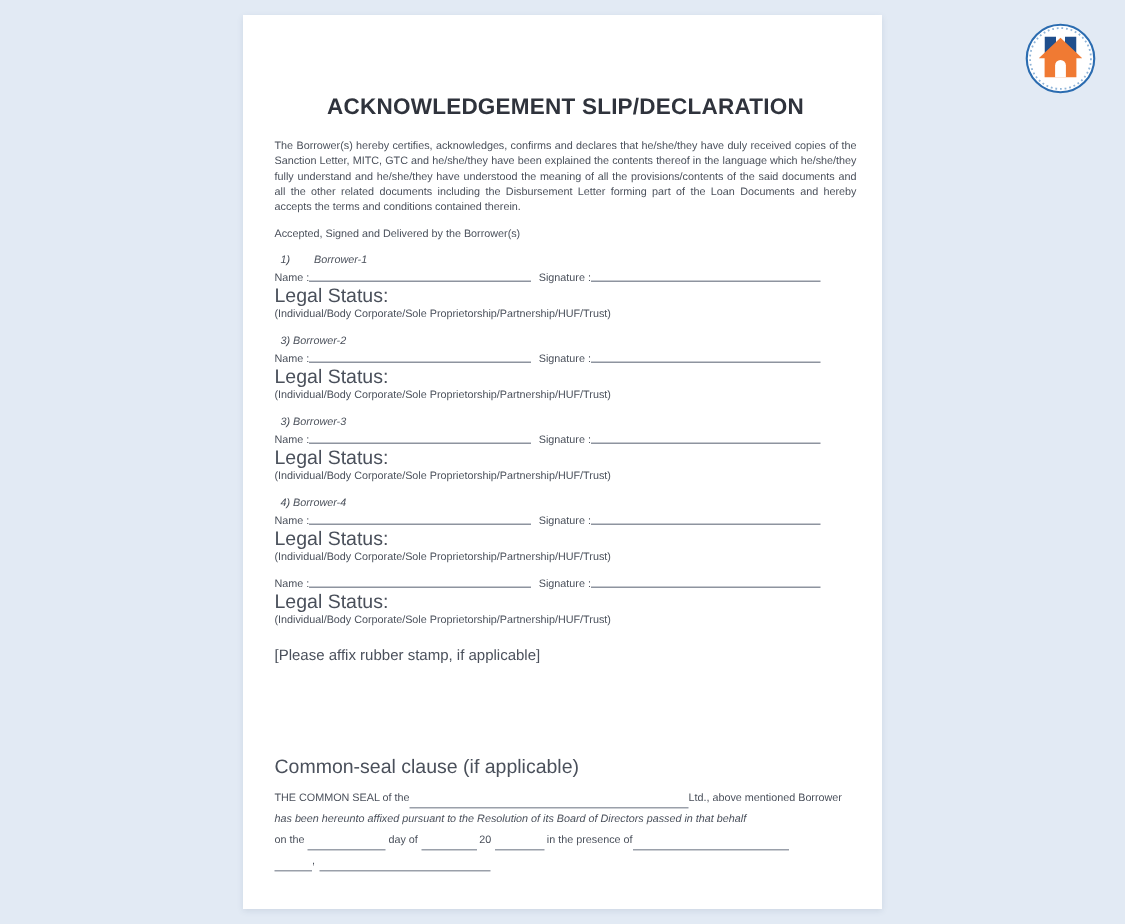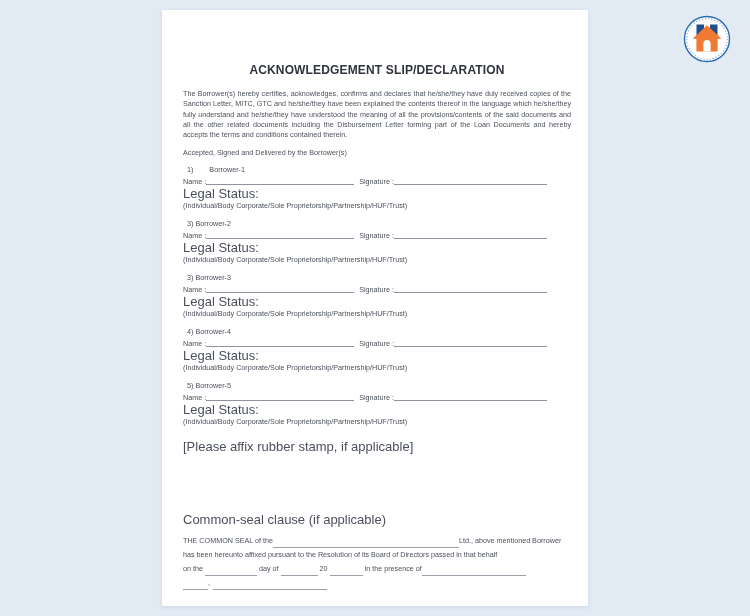--- a/index.html
+++ b/index.html
@@ -48,21 +48,21 @@
     position: absolute;
     left: 21px;
     top: 0;
     width: 388px;
     color: #3f4550;
   }
 
   
   .doc-title {
     text-align: center;
-    font-size: 12px;
+    font-size: 15px;
     font-weight: bold;
     letter-spacing: 0.15px;
     color: #2f333c;
     margin-top: 53px;
     margin-bottom: 0;
   }
 
   
   .intro-para {
     margin-top: 12px;
@@ -85,20 +85,21 @@
     margin-top: 7px;
   }
   .borrower-block.first { margin-top: 5px; }
 
   .borrower-heading {
     font-size: 7.2px;
     line-height: 11px;
     color: #4a505b;
     padding-left: 4px;
     white-space: pre;
+    font-style: italic;
   }
 
   .name-sig-row {
     display: flex;
     font-size: 7.2px;
     line-height: 11px;
     margin-top: 1px;
     color: #4a505b;
   }
   .ns-label { white-space: pre; }
@@ -119,21 +120,21 @@
   .legal-options {
     font-size: 7.2px;
     line-height: 11px;
     margin-top: 1px;
     color: #4a505b;
   }
 
   
   .stamp-note {
     margin-top: 14px;
-    font-size: 13px;
+    font-size: 10px;
     line-height: 11px;
     color: #4a505b;
   }
 
   
   .seal-heading {
     margin-top: 62px;
     font-size: 13px;
     line-height: 11px;
     color: #4a505b;
@@ -147,20 +148,21 @@
   .seal-line {
     display: flex;
     align-items: flex-end;
     white-space: pre;
   }
   .seal-line.justified {
     display: block;
     text-align: justify;
     text-justify: inter-word;
     white-space: normal;
+    font-style: italic;
   }
   .seal-rule {
     border-bottom: 0.8px solid #9aa0aa;
     height: 9px;
   }
   .r-company   { width: 186px; }
   .r-onthe     { width: 52px;  margin: 0 2px; }
   .r-dayof     { width: 37px;  margin: 0 2px; }
   .r-year      { width: 33px;  margin: 0 2px; }
   .r-presence  { width: 104px; }
@@ -237,21 +239,20 @@
           <span class="ns-label">Name :</span>
           <span class="ns-rule rule-name"></span>
           <span class="sig-label">Signature :</span>
           <span class="ns-rule rule-sig"></span>
         </div>
         <div class="legal-status">Legal Status:</div>
         <div class="legal-options">(Individual/Body Corporate/Sole Proprietorship/Partnership/HUF/Trust)</div>
       </div>
 
       <div class="borrower-block">
-        <div class="borrower-heading">5) Borrower-5</div>
         <div class="name-sig-row">
           <span class="ns-label">Name :</span>
           <span class="ns-rule rule-name"></span>
           <span class="sig-label">Signature :</span>
           <span class="ns-rule rule-sig"></span>
         </div>
         <div class="legal-status">Legal Status:</div>
         <div class="legal-options">(Individual/Body Corporate/Sole Proprietorship/Partnership/HUF/Trust)</div>
       </div>
 

